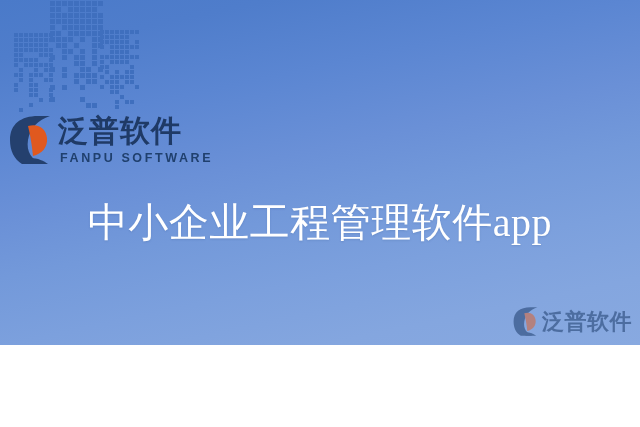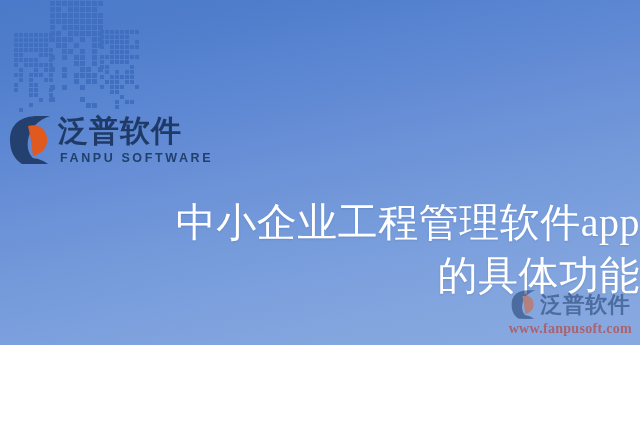--- a/index.html
+++ b/index.html
@@ -97,21 +97,21 @@
     top: 196px;
     text-align: center;
     font-family: "Liberation Serif", "DejaVu Serif", serif;
     font-size: 40px;
     font-weight: 400;
     color: #ffffff;
     line-height: 1.33;
     letter-spacing: 0.5px;
     text-shadow: 0 1px 2px rgba(40,70,130,0.18);
   }
-  .headline .line { display: block; white-space: nowrap; text-align: right; }
+  .headline .line { display: block; white-space: nowrap; }
 
   
   .watermark {
     position: absolute;
     right: 8px;
     bottom: 8px;
     opacity: 0.62;
     display: flex;
     flex-direction: column;
     align-items: center;
@@ -605,30 +605,28 @@
       </svg>
     </span>
     <span class="brand-words">
       <span class="brand-cn">泛普软件</span>
       <span class="brand-en">FANPU SOFTWARE</span>
     </span>
   </div>
 
   <div class="headline">
     <span class="line">中小企业工程管理软件app</span>
-    <span class="line">的具体功能</span>
   </div>
 
   <div class="watermark">
     <div class="wm-row">
       <span class="wm-mark">
         <svg viewBox="0 0 44 52" width="27" height="31" aria-hidden="true">
           <path d="M2 26 C2 10 13 2 30 2 L42 2 C30 6 22 14 20 26 C18 38 24 46 34 50 L14 50 C6 45 2 37 2 26 Z" fill="#2A4A7A"></path>
           <path d="M20 12 C30 9 38 14 39 24 C40 33 34 40 25 42 C24 31 22 20 20 12 Z" fill="#D06A46"></path>
           <path d="M22 44 C30 44 36 47 40 50 L22 50 Z" fill="#2A4A7A"></path>
         </svg>
       </span>
       <span class="wm-cn">泛普软件</span>
     </div>
-    <div class="wm-url">www.fanpusoft.com</div>
   </div>
 
 </div>
 
 </body></html>

